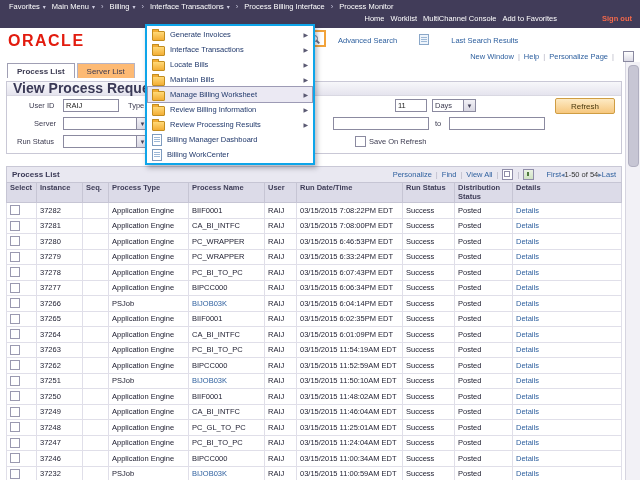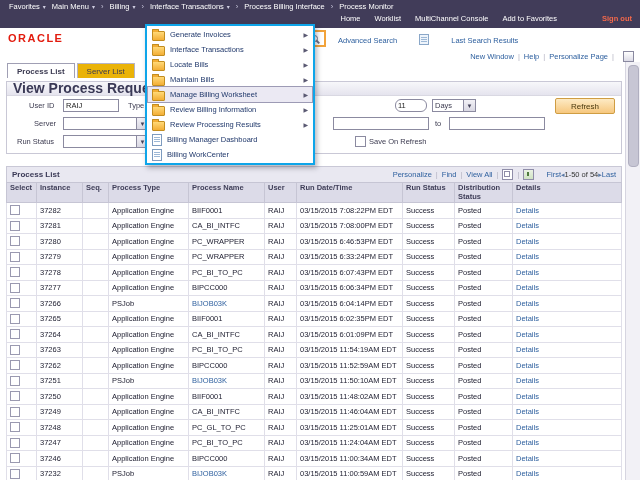--- a/index.html
+++ b/index.html
@@ -12,54 +12,54 @@
   .crumb{display:inline-flex;align-items:center;padding:0 3px;}
   .crumb.with-sep::before{content:"›";color:#c9c7dc;margin-right:6px;}
   .crumb-label{color:#fff;}
   .caret{font-size:6px;color:#cfcde0;margin-left:3px;}
   .toplinks{position:absolute;right:8px;top:14px;display:flex;gap:14px;font-size:7.5px;align-items:center;}
   .toplink{color:#fff;cursor:pointer;}
   .signout{color:#f4694b;font-weight:bold;cursor:pointer;margin-left:31px;}
 
   
   .brand-row{position:relative;height:22px;background:#fff;}
-  .oracle-logo{position:absolute;left:8px;top:4px;font-size:11px;font-weight:bold;color:#e21b0e;letter-spacing:1.5px;}
+  .oracle-logo{position:absolute;left:8px;top:4px;font-size:16px;font-weight:bold;color:#e21b0e;letter-spacing:1.5px;}
   .search-go{position:absolute;left:302px;top:2px;width:24px;height:17px;border:2px solid #f2a33a;background:#fff;
              display:flex;align-items:center;justify-content:center;box-sizing:border-box;}
   .mag-icon{width:5px;height:5px;border:1.5px solid #6d6c80;border-radius:50%;position:relative;}
   .mag-icon::after{content:"";position:absolute;width:4px;height:1.5px;background:#6d6c80;right:-3px;bottom:-1px;transform:rotate(45deg);}
   .adv-links{position:absolute;left:338px;top:6px;display:flex;align-items:flex-end;gap:22px;font-size:7.5px;}
   .bluelink{color:#2d5f9e;cursor:pointer;}
   .ls-icon{width:8px;height:9px;border:1px solid #8aa7c8;background:#eef4fb;position:relative;}
   .ls-icon::before{content:"";position:absolute;left:1px;top:2px;right:1px;height:1px;background:#9db8d6;box-shadow:0 2px 0 #9db8d6,0 4px 0 #9db8d6;}
 
   
   .pagelinks-row{position:relative;height:13px;padding-left:44px;}
   .pagelinks{position:absolute;right:6px;top:1px;display:flex;align-items:center;font-size:7.5px;}
   .plink{color:#2d5f9e;cursor:pointer;}
   .psep{color:#b2b1c0;margin:0 4px;}
   .psep::before{content:"|";}
   .copy-icon{width:9px;height:9px;border:1px solid #8a89a0;background:linear-gradient(#fff,#dcdbe6);margin-left:5px;}
 
   
   .tabs-row{height:16px;padding-left:7px;}
   .tab{display:inline-block;height:15px;line-height:15px;padding:0 9px;font-size:8px;color:#3c3b52;
-       background:#eab308;border:1px solid #b5b4c6;border-bottom:none;margin-right:2px;vertical-align:bottom;
+       background:#fdba74;border:1px solid #b5b4c6;border-bottom:none;margin-right:2px;vertical-align:bottom;
        box-sizing:border-box;cursor:pointer;}
   .tab.active{background:#fff;font-weight:bold;border-color:#a09fb4;}
 
   
   .groupbox{margin:2px 18px 0 6px;border:1px solid #c9c8d6;background:#fff;}
   .groupbox-header{height:13px;line-height:13px;background:linear-gradient(#f7f7fa,#e5e4ee);
                    border-bottom:1px solid #d9d8e2;color:#3a3956;font-weight:bold;font-size:14px;padding-left:6px;}
   .form-area{position:relative;height:57px;font-size:7.5px;color:#3c3b50;}
   .flabel{position:absolute;white-space:nowrap;}
   .finput{position:absolute;height:13px;border:1px solid #8b8aa0;background:#fff;font-size:7.5px;
           padding:0 2px;box-sizing:border-box;font-family:"Liberation Sans",sans-serif;color:#222;}
-  .num{text-align:left;border-radius:6px;}
+  .num{text-align:left;}
   .fselect{position:absolute;height:13px;border:1px solid #8b8aa0;background:#fff;box-sizing:border-box;cursor:pointer;}
   .sel-text{display:block;padding:0 13px 0 2px;line-height:11px;overflow:hidden;white-space:nowrap;}
   .sel-arrow{position:absolute;right:0;top:0;bottom:0;width:11px;background:linear-gradient(#f2f1f6,#d9d8e3);
              border-left:1px solid #8b8aa0;font-size:6px;display:flex;align-items:center;justify-content:center;color:#44435a;}
   .fcheckbox{position:absolute;width:9px;height:9px;border:1px solid #8b8aa0;background:#fff;cursor:pointer;}
   .refresh-btn{position:absolute;left:548px;top:2px;width:60px;height:16px;background:linear-gradient(#fdeac4,#f6c77e);
                border:1px solid #cf9d43;border-radius:2px;font-size:8px;color:#4a3a10;
                font-family:"Liberation Sans",sans-serif;cursor:pointer;}
 
   
@@ -131,21 +131,21 @@
       <span class="crumb with-sep">
         <span class="crumb-label">Process Billing Interface</span>
 
       </span>
       <span class="crumb with-sep">
         <span class="crumb-label">Process Monitor</span>
 
       </span>
     </div>
   <div class="toplinks">
-    <span style="display:flex;gap:14px;text-align:right;">
+    <span style="display:flex;gap:6px;text-align:right;">
 
     <a class="toplink">Home</a>
         <a class="toplink">Worklist</a>
         <a class="toplink">MultiChannel Console</a>
         <a class="toplink">Add to Favorites</a>
       </span>
     <a class="signout">Sign out</a>
   </div>
 </div>
 

